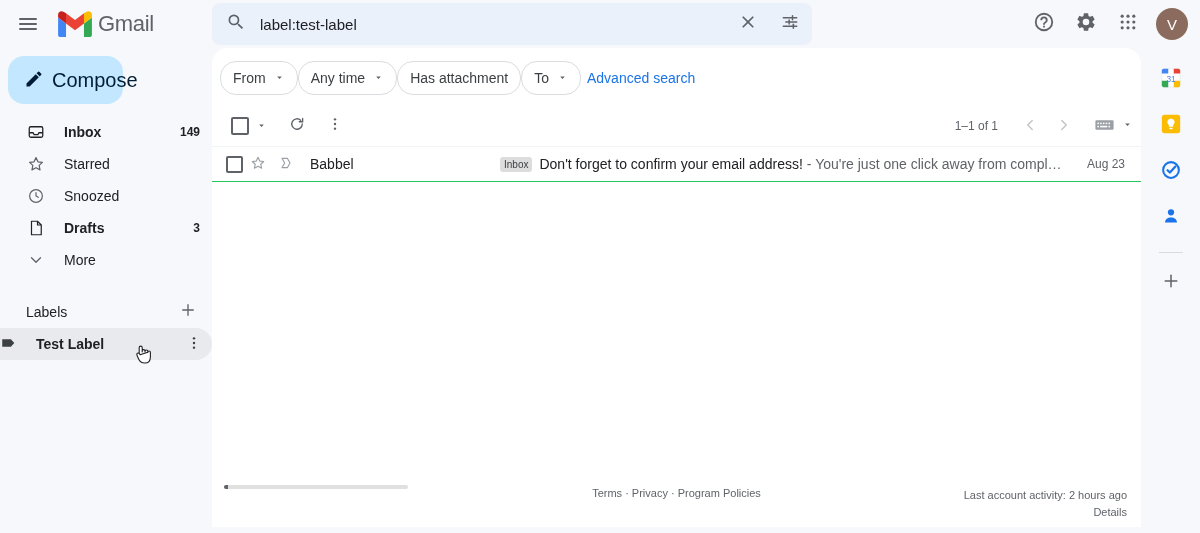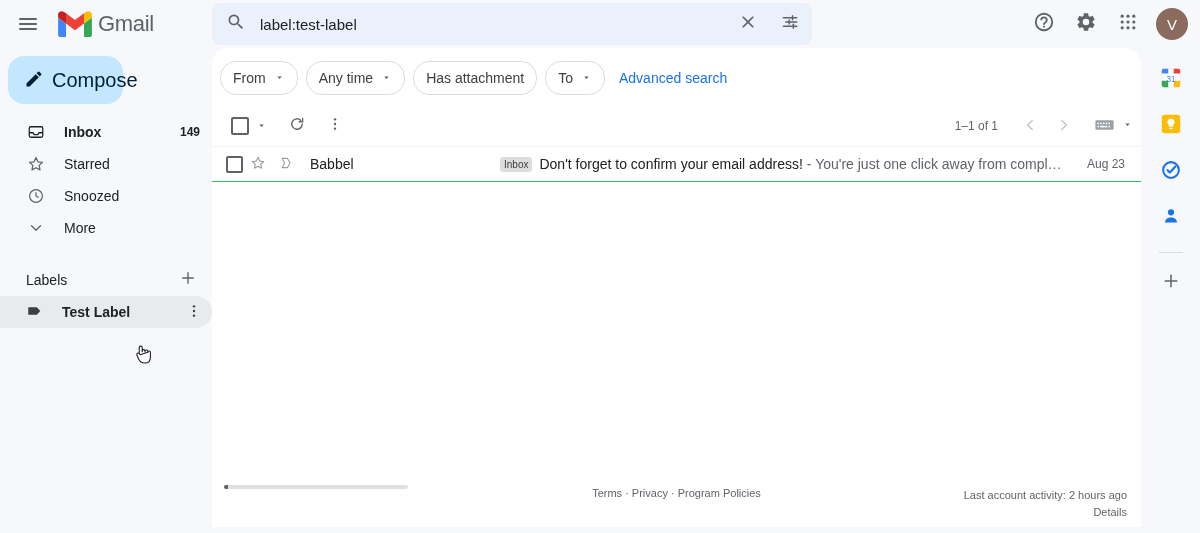--- a/index.html
+++ b/index.html
@@ -158,21 +158,21 @@
   .add-label {
     width: 24px; height: 24px;
     display: flex; align-items: center; justify-content: center;
     border-radius: 50%; cursor: pointer;
   }
 
   .labelitem {
     height: 32px;
     display: flex; align-items: center;
     border-radius: 0 16px 16px 0;
-    padding-left: 26px; padding-right: 8px;
+    padding-right: 8px;
     cursor: pointer;
     font-size: 14px; color: #202124;
     background: #e8eaed;
     position: relative;
   }
   .labelitem .nav-label { margin-left: 18px; flex: 1; font-weight: bold; }
   .label-menu {
     width: 20px; height: 20px;
     display: flex; align-items: center; justify-content: center;
   }
@@ -183,21 +183,20 @@
     left: 212px; top: 48px;
     width: 929px; height: 485px;
     background: #fff;
     border-radius: 16px 16px 0 0;
     overflow: hidden;
   }
   .filters {
     height: 40px;
     display: flex; align-items: center;
     padding: 10px 0 8px 8px;
-    gap: 8px;
   }
   .chip {
     height: 32px;
     border: 1px solid #dadce0;
     border-radius: 16px;
     display: inline-flex; align-items: center;
     padding: 0 12px;
     font-size: 14px; color: #3c4043;
     cursor: pointer;
     background: #fff;
@@ -501,20 +500,30 @@
           <svg width="18" height="18" viewBox="0 0 24 24" fill="none" stroke="#5f6368" stroke-width="1.6">
             <circle cx="12" cy="12" r="8.5"></circle>
             <path d="M12 7.5V12l3 1.8" stroke-linecap="round"></path>
           </svg>
         </span>
         <span class="nav-label">Snoozed</span>
         <span class="nav-count"></span>
       </div>
 
 
+      <div class="navitem bold">
+        <span class="nav-icon">
+          <svg width="18" height="18" viewBox="0 0 24 24" fill="none" stroke="#202124" stroke-width="1.6" stroke-linejoin="round">
+            <path d="M6 3h8l5 5v13H6z"></path>
+            <path d="M14 3v5h5"></path>
+          </svg>
+        </span>
+        <span class="nav-label">Drafts</span>
+        <span class="nav-count">3</span>
+      </div>
 
       <div class="navitem">
         <span class="nav-icon">
           <svg width="18" height="18" viewBox="0 0 24 24" fill="none" stroke="#5f6368" stroke-width="1.7" stroke-linecap="round" stroke-linejoin="round">
             <path d="M6 9l6 6 6-6"></path>
           </svg>
         </span>
         <span class="nav-label">More</span>
         <span class="nav-count"></span>
       </div>

